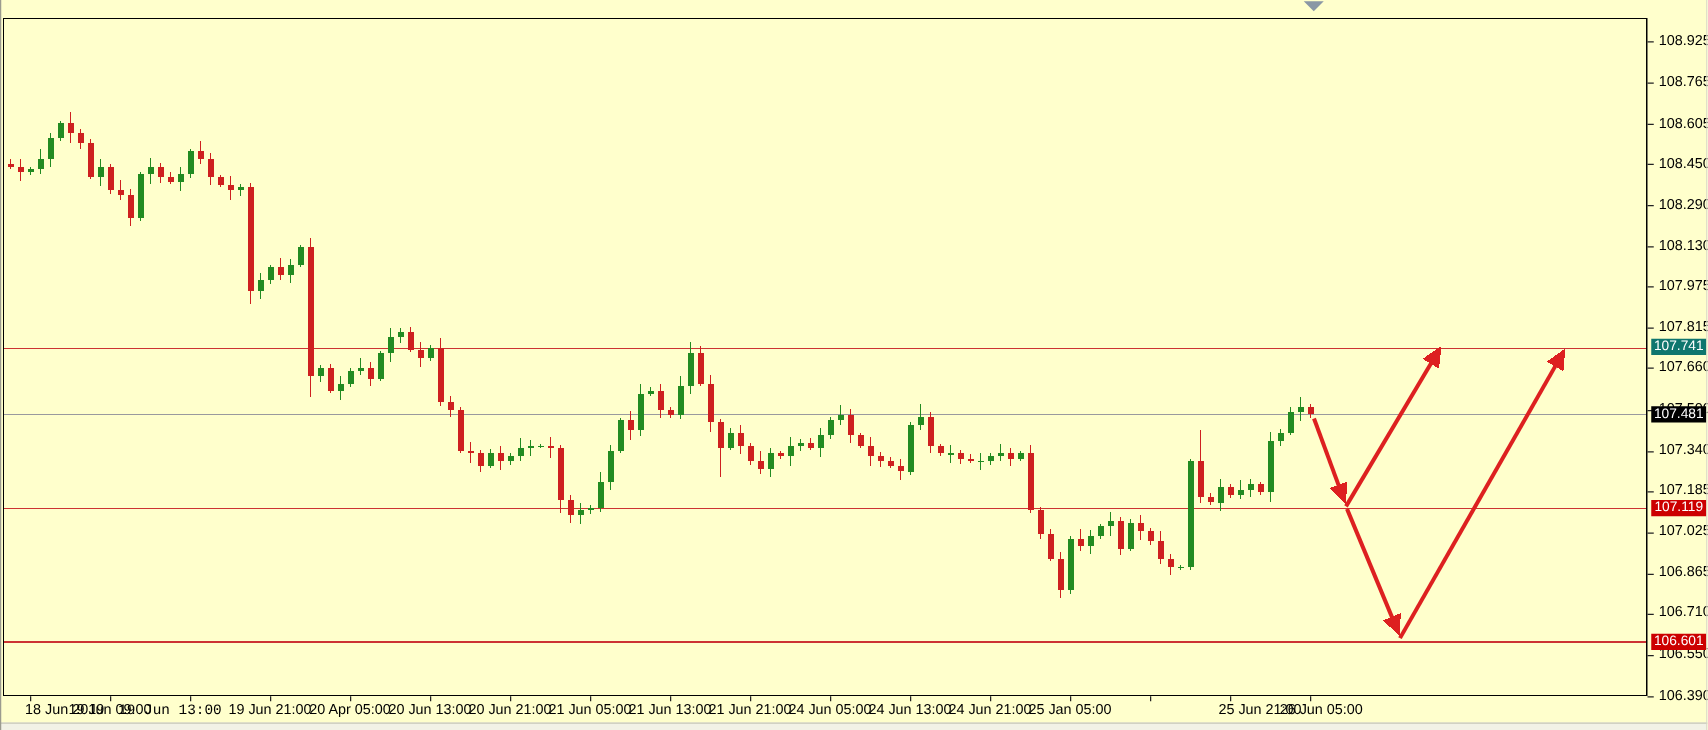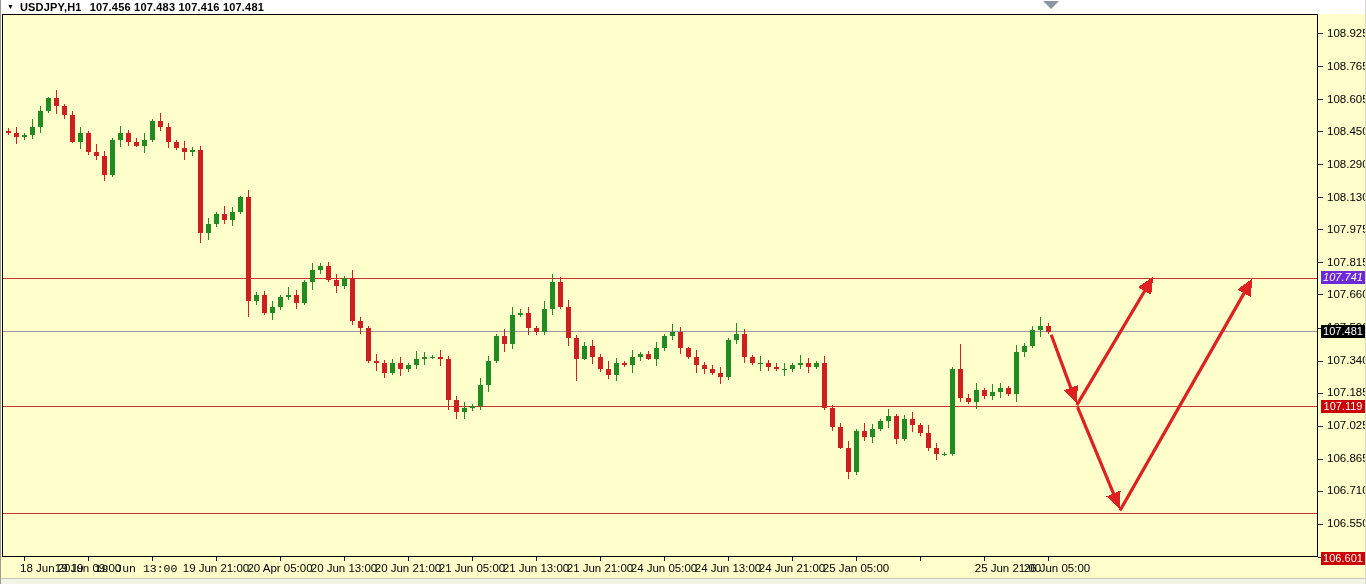--- a/index.html
+++ b/index.html
@@ -44,25 +44,20 @@
   #bottom-strip{
     position:absolute; left:0; top:578px; width:1366px; height:6px;
     background:#F2F2E6; border-top:1px solid #C6C6B8;
   }
 </style>
 </head>
 <body>
 
 <div id="root">
 
-  <div class="titlebar">
-    <span class="dd">▼</span>
-    <span class="sym">USDJPY,H1</span>
-    <span class="quote">107.456 107.483 107.416 107.481</span>
-  </div>
 
   <div id="shift-marker" style="left: 1043px;"></div>
 
   <div id="chart">
     <svg id="plot" width="1316" height="543" xmlns="http://www.w3.org/2000/svg" shape-rendering="crispEdges">
         <defs>
           <marker id="ah" markerWidth="5.2" markerHeight="4.8" refX="4" refY="2.4" orient="auto">
             <path d="M0,0 L5.2,2.4 L0,4.8 z" fill="#DD2020"></path>
           </marker>
         </defs>
@@ -368,23 +363,23 @@
       <div class="ptick" style="top: 412px;"></div>
       <div class="plabel" style="top: 405px;">107.025</div>
       <div class="ptick" style="top: 445px;"></div>
       <div class="plabel" style="top: 438px;">106.865</div>
       <div class="ptick" style="top: 477px;"></div>
       <div class="plabel" style="top: 470px;">106.710</div>
       <div class="ptick" style="top: 510px;"></div>
       <div class="plabel" style="top: 503px;">106.550</div>
       <div class="ptick" style="top: 543px;"></div>
       <div class="plabel" style="top: 537px;">106.390</div>
-      <div class="pricebox" style="top: 257px; background: #6d28d9; font-style: italic;">107.741</div>
+      <div class="pricebox" style="top: 257px; background: #0f766e;">107.741</div>
       <div class="pricebox" style="top: 386px; background: rgb(204, 0, 0);">107.119</div>
-      <div class="pricebox" style="top: 493px; background: rgb(204, 0, 0); margin-top: 45px;">106.601</div>
+      <div class="pricebox" style="top: 493px; background: rgb(204, 0, 0);">106.601</div>
       <div class="pricebox" style="top: 311px; background: rgb(0, 0, 0);">107.481</div>
     </div>
   <div id="time-axis">
       <div class="ttick" style="left: 24px;"></div>
       <div class="tlabel first" style="left: 8px; margin-left: 12px;">18 Jun 2019</div>
       <div class="ttick" style="left: 88px;"></div>
       <div class="tlabel" style="left: 88px;">19 Jun 09:00</div>
       <div class="ttick" style="left: 152px;"></div>
       <div class="tlabel" style="left: 136px; font-family: Liberation Mono, monospace;">19 Jun 13:00</div>
       <div class="ttick" style="left: 216px;"></div>

